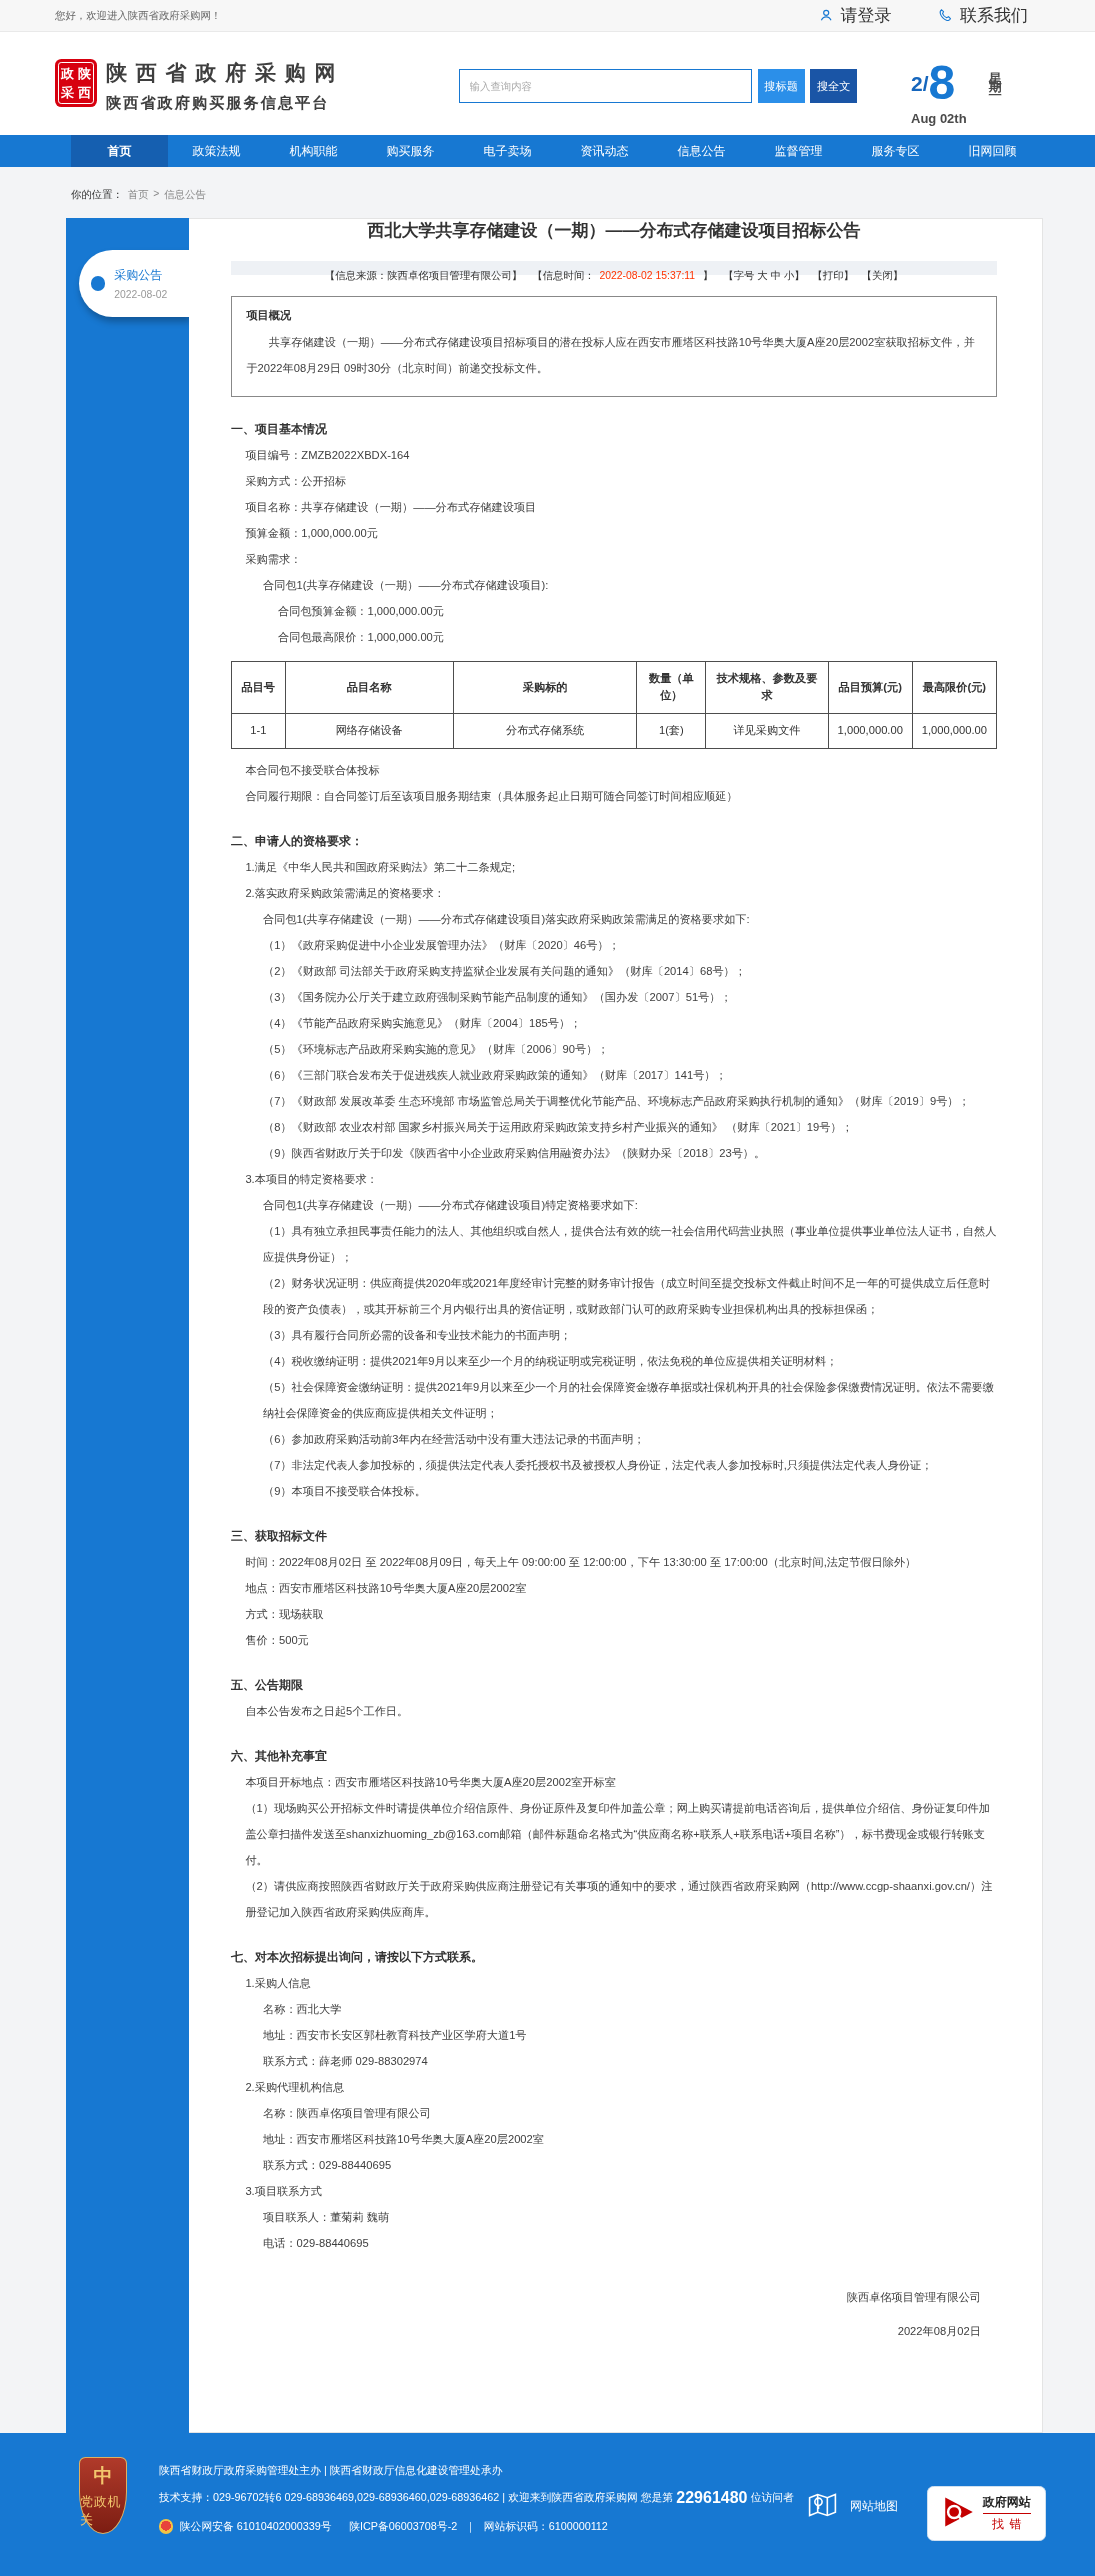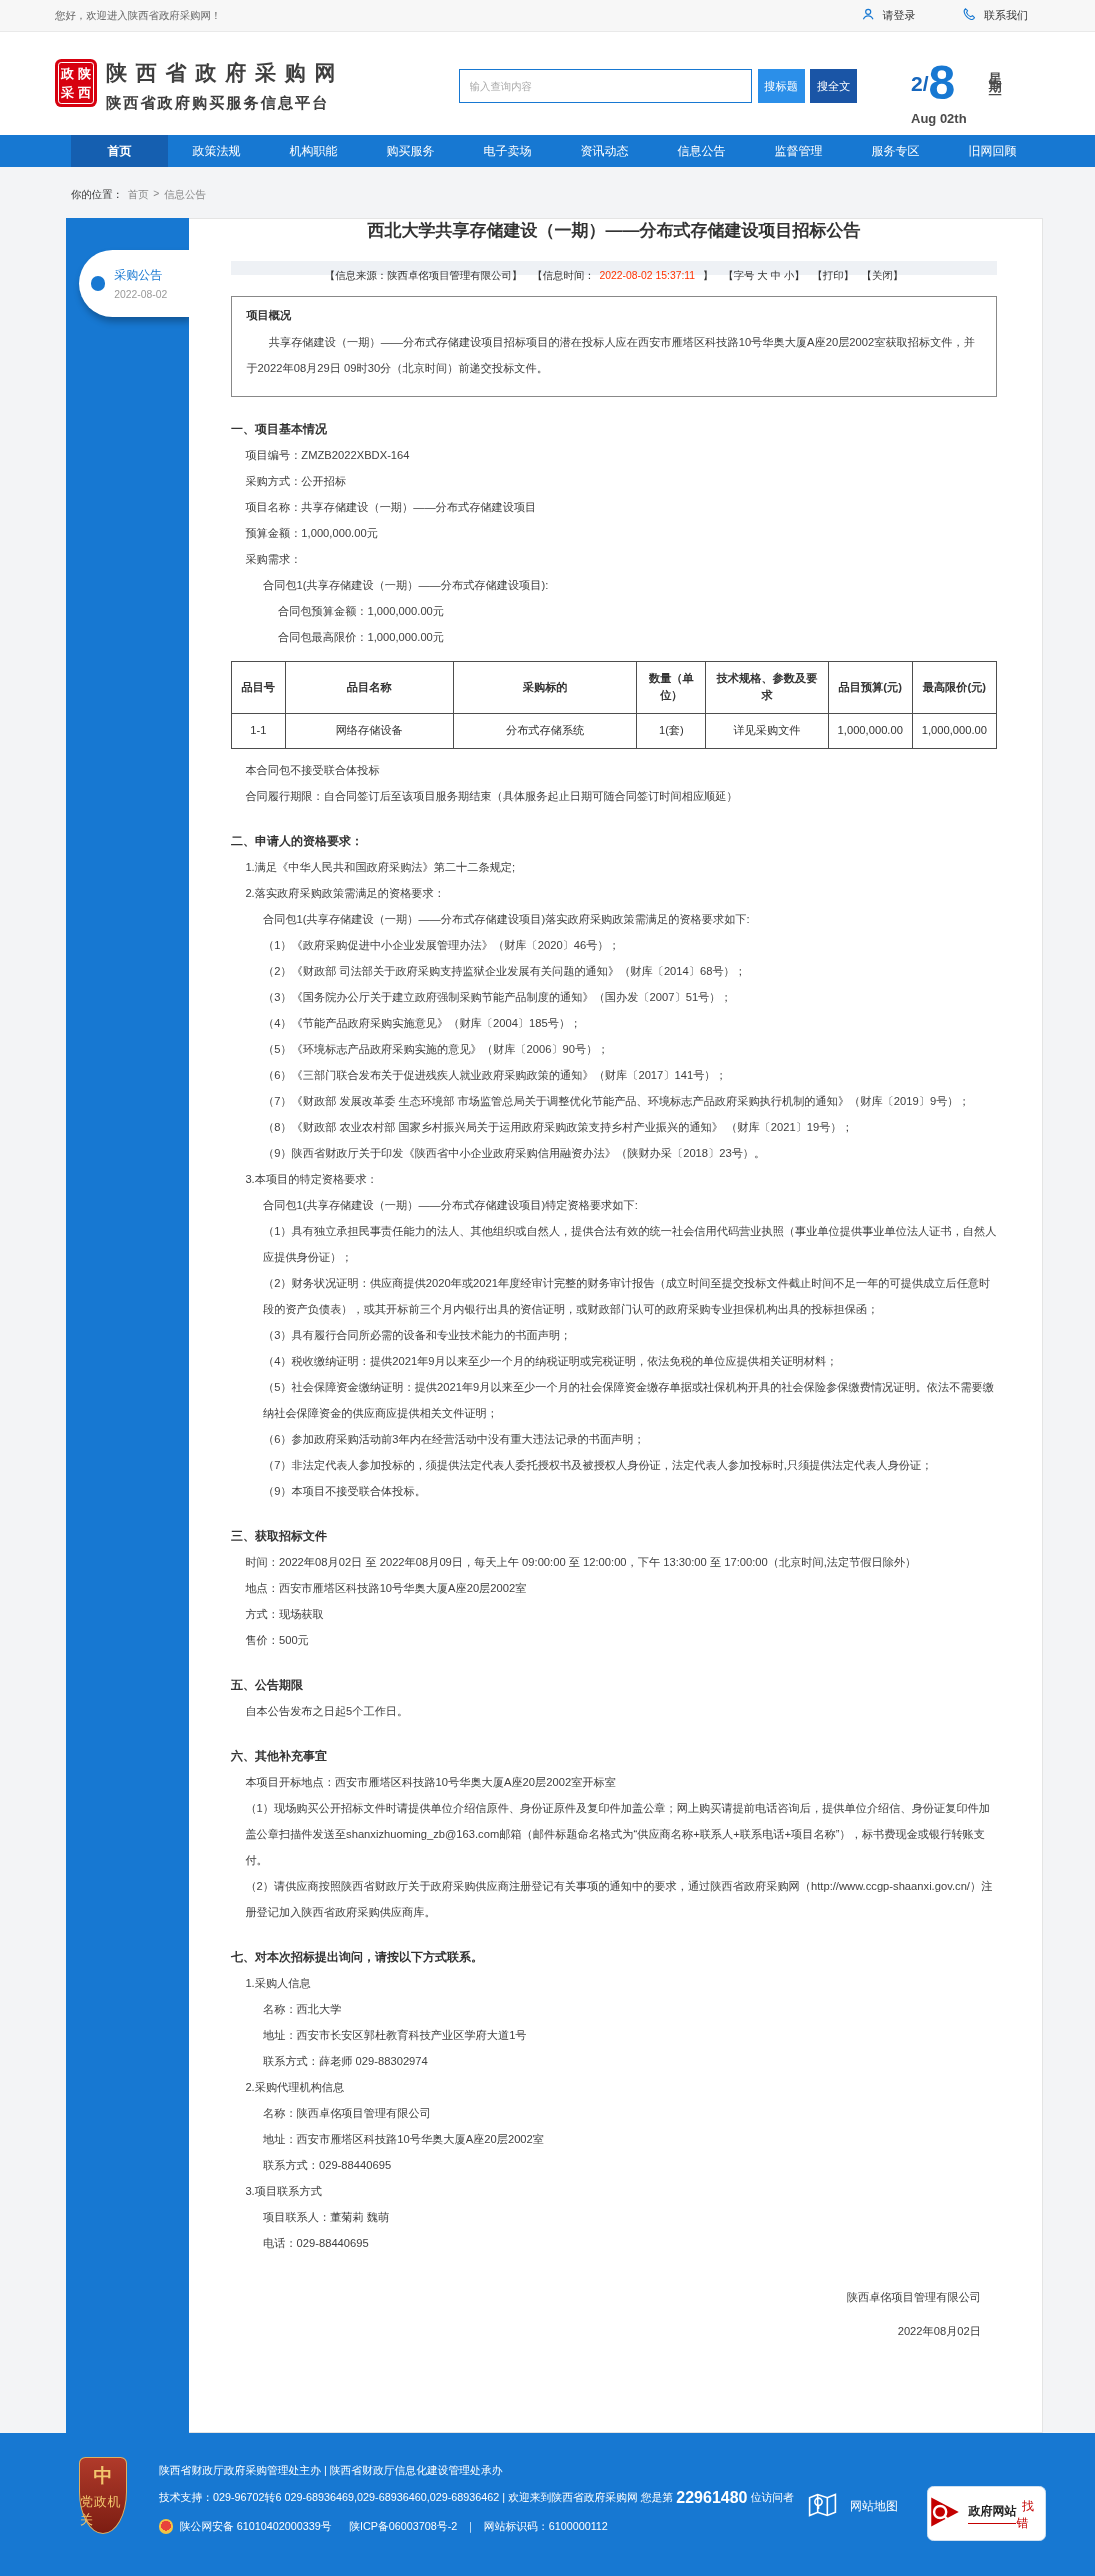--- a/index.html
+++ b/index.html
@@ -2,21 +2,21 @@
 <html style="font-size:13px"><head>
 <meta charset="utf-8">
 <style>
 *{box-sizing:border-box;margin:0;padding:0}
 html,body{width:1095px}
 body{height:2576px;position:relative;font-family:"Liberation Sans","DejaVu Sans",sans-serif;background:#f3f4f6;overflow:hidden}
 a{text-decoration:none}
 
 .topbar{height:32px;background:#f7f7f7;border-bottom:0.8px solid #e9e9e9;display:flex;align-items:center;padding:0 67px 0 55px;font-size:10.4px;color:#666}
 .topbar-right{margin-left:auto;display:flex;gap:47px}
-.tb-item{display:flex;align-items:center;gap:7.2px;color:#333;font-size:11px;cursor:pointer}
+.tb-item{display:flex;align-items:flex-end;gap:7.2px;color:#333;font-size:17px;cursor:pointer}
 
 .header{height:103px;background:#fff;position:relative}
 .logo{position:absolute;left:55px;top:27px;width:42px;height:48px;background:#d7000f;border-radius:6.4px;padding:3.2px;cursor:pointer}
 .logo-grid{width:100%;height:100%;border:1.6px solid #fff;border-radius:3.2px;display:grid;grid-template-columns:1fr 1fr;align-items:center;justify-items:center;color:#fff;font-weight:bold;font-size:13px;line-height:1}
 .titles{position:absolute;left:106px;top:27px}
 .site-name{font-size:21px;font-weight:bold;color:#3e3e3e;letter-spacing:8.8px;white-space:nowrap}
 .site-sub{font-size:15.2px;font-weight:bold;color:#3e3e3e;letter-spacing:2px;margin-top:6.4px;white-space:nowrap}
 .search{position:absolute;left:459px;top:37px;display:flex;align-items:stretch;height:34px}
 .search input{width:293px;border:1.6px solid #1778d2;padding:0 9.6px;font-size:10.4px;color:#333;outline:none;background:#fff}
 .search input::placeholder{color:#aaa}
@@ -64,21 +64,21 @@
 .emblem-star{color:#f2c66d;font-size:19px;font-weight:bold;font-family:"DejaVu Serif",serif}
 .emblem-label{color:#f2c66d;font-size:13px;letter-spacing:0.8px}
 .f-text{position:absolute;left:159px;top:29px;white-space:nowrap}
 .f-line{font-size:10.8px;line-height:16px;margin-bottom:11.2px}
 .f-count{font-size:16px;font-weight:bold;margin:0 3.2px;vertical-align:middle}
 .beian-icon{display:inline-block;width:14.4px;height:14.4px;border-radius:50%;background:radial-gradient(circle at 50% 45%,#e8423c 0 45%,#f3c344 46% 100%);vertical-align:middle;margin-right:6.4px}
 .beian-gap{margin-left:17.6px}
 .sep2{margin:0 8px}
 .sitemap{position:absolute;left:808px;top:59px;display:flex;align-items:center;gap:13px;font-size:12px;color:#fff;cursor:pointer}
 .zhaocuo{position:absolute;left:927px;top:53px;width:119px;height:55px;background:#fff;border:1.6px solid #cfe0f0;border-radius:6.4px;display:flex;align-items:center;justify-content:center;gap:6.4px;cursor:pointer}
-.zc-col{display:flex;align-items:center}
+.zc-col{display:flex;flex-direction:column;align-items:center}
 .zc-t{font-size:12px;font-weight:bold;color:#222;border-bottom:1.6px solid #c40000;padding-bottom:2.4px;white-space:nowrap}
 .zc-b{font-size:12px;color:#c40000;letter-spacing:5.6px;margin-top:2.4px;text-indent:5.6px}
 </style>
 </head>
 <body>
 
 <div>
 
   <div class="topbar">
     <span>您好，欢迎进入陕西省政府采购网！</span>

